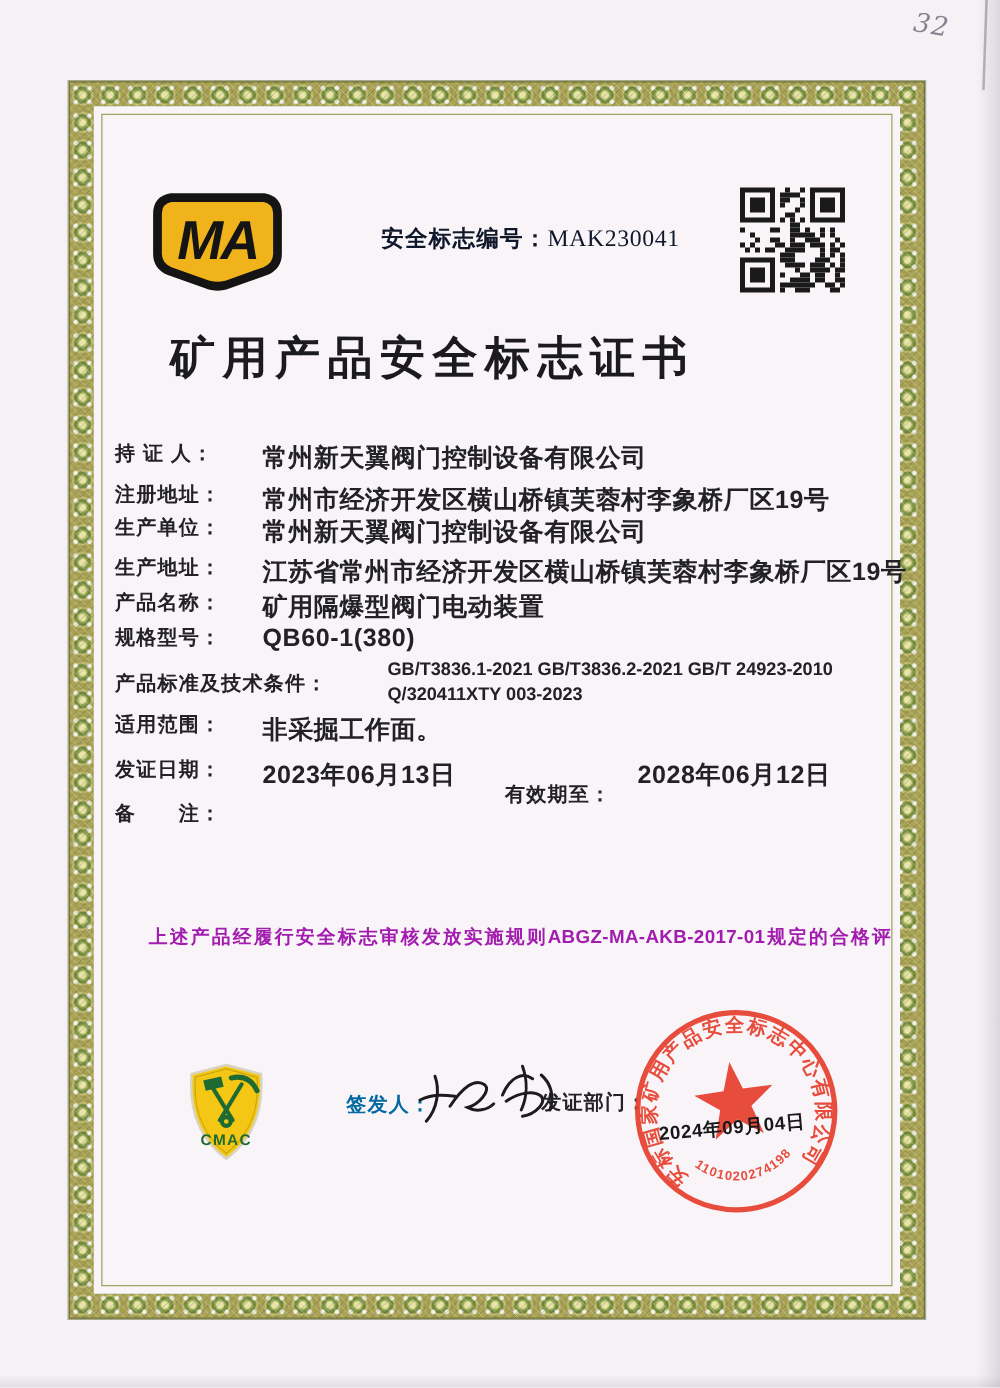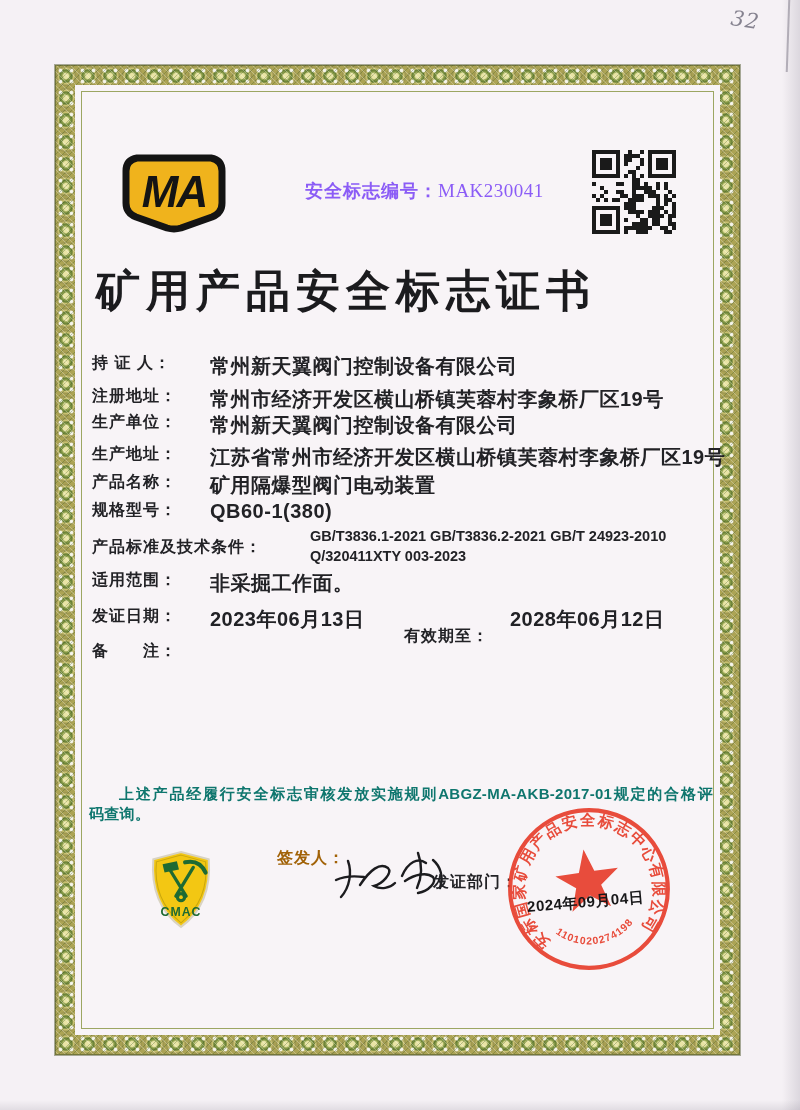--- a/index.html
+++ b/index.html
@@ -19,42 +19,42 @@
       repeating-linear-gradient(-45deg,rgba(55,85,30,.30) 0 1px,rgba(0,0,0,0) 1px 5px),
       radial-gradient(circle at 50% 50%,rgba(255,255,255,.85) 1.3px,rgba(255,255,255,0) 2.4px),
       radial-gradient(circle at 50% 50%,#e9e4a5 2.5px,#8da04b 4px,#677f36 6px,#cac272 7.5px,#9d9650 9.5px,#aca455 11px);
     background-size:7px 7px,7px 7px,11px 11px,22px 22px;
     box-shadow:inset 0 0 0 1px rgba(70,80,35,.55),0 0 0 1px rgba(70,80,35,.45);}
   .frame-inner{position:absolute;inset:20px;background:#f8f4f7;}
   .frame-line{position:absolute;inset:26px;border:1px solid rgba(140,152,72,.85);pointer-events:none;}
   
   .ma-logo{position:absolute;left:118px;top:147px;width:112px;height:86px;}
   
-  .cert-no{position:absolute;left:305px;top:179px;font-size:18px;color:#8b5cf6;}
+  .cert-no{position:absolute;left:305px;top:179px;font-size:18px;color:#0f172a;}
   .cert-no .lbl{font-weight:bold;letter-spacing:1px;}
   .cert-no .val{font-family:"Liberation Serif",serif;font-size:19px;letter-spacing:.5px;}
   
   .qr{position:absolute;left:592px;top:149px;width:84px;height:86px;}
   
-  .title{position:absolute;left:55px;top:262px;width:582px;text-align:center;font-family:"Liberation Serif",serif;font-weight:900;font-size:44px;letter-spacing:6px;color:#1b1b1e;}
+  .title{position:absolute;left:55px;top:262px;width:582px;text-align:center;font-family:"Liberation Serif",serif;font-weight:900;font-size:36px;letter-spacing:6px;color:#1b1b1e;}
   
   .row{position:absolute;color:#222226;white-space:nowrap;}
   .row .lbl{font-size:16px;font-weight:bold;letter-spacing:1px;}
   .row .val{font-size:20px;font-weight:bold;letter-spacing:.5px;}
   .lblpos{position:absolute;left:92px;}
   .valpos{position:absolute;left:210px;}
   .std-val{position:absolute;left:310px;font-size:14.5px;font-weight:bold;color:#222226;white-space:nowrap;letter-spacing:0;}
   
-  .para{position:absolute;left:89px;top:740px;width:624px;color:#0f766e;font-size:15px;font-weight:bold;line-height:19.8px;letter-spacing:.3px;margin-top:44px;}
+  .para{position:absolute;left:89px;top:740px;width:624px;color:#a21caf;font-size:15px;font-weight:bold;line-height:19.8px;letter-spacing:.3px;}
   .para .ln{text-align:justify;text-align-last:justify;}
   .para .ln.first{text-indent:2em;}
   .para .ln.last{text-align:left;text-align-last:left;}
   
   .cmac{position:absolute;left:147px;top:850px;width:68px;height:80px;}
-  .signer-label{position:absolute;left:277px;top:848px;font-size:16px;font-weight:bold;color:#a16207;letter-spacing:1px;}
+  .signer-label{position:absolute;left:277px;top:874px;font-size:16px;font-weight:bold;color:#0369a1;letter-spacing:1px;}
   .dept-label{position:absolute;left:433px;top:872px;font-size:16px;font-weight:bold;color:#222226;letter-spacing:1px;}
   .signature{position:absolute;left:328px;top:846px;width:130px;height:60px;}
   .stamp{position:absolute;left:506px;top:806px;width:166px;height:166px;transform:rotate(-8deg);opacity:.93;}
   .stamp-date{position:absolute;left:527px;top:893px;font-size:15px;font-weight:bold;color:#18181a;transform:rotate(-5deg);letter-spacing:.5px;white-space:nowrap;}
 </style>
 </head>
 <body>
 
 <div class="scan">
 
@@ -256,21 +256,20 @@
     <span class="lbl" style="position:absolute;left:404px;margin-top:20px;">有效期至：</span>
     <span class="val" style="position:absolute;left:510px;">2028年06月12日</span>
   </div>
   <div class="row" style="top:641px;">
     <span class="lbl lblpos">备　　注：</span>
     <span class="val valpos"></span>
   </div>
 
   <div class="para">
     <div class="ln first">上述产品经履行安全标志审核发放实施规则ABGZ-MA-AKB-2017-01规定的合格评</div>
-    <div class="ln last">码查询。</div>
   </div>
 
   <svg class="cmac" viewBox="0 0 66 78">
     <path d="M33,2 L60,9 C62,34 56,58 33,75 C10,58 4,34 6,9 Z" fill="#f3c713" stroke="#d9d3c2" stroke-width="2"></path>
     <path d="M33,5 L57,11.5 C59,33 53,55 33,71 C13,55 7,33 9,11.5 Z" fill="none" stroke="#caa70e" stroke-width="1"></path>
     <path d="M15,14 L29,11 L31,19 L17,22 Z" fill="#1e6a33"></path>
     <path d="M22,19 L38,45" stroke="#1e6a33" stroke-width="3.2" stroke-linecap="round"></path>
     <path d="M37,12 Q51,9 57,22" fill="none" stroke="#1e6a33" stroke-width="4" stroke-linecap="round"></path>
     <path d="M45,17 L28,45" stroke="#1e6a33" stroke-width="3.2" stroke-linecap="round"></path>
     <circle cx="33" cy="46" r="5" fill="#1e6a33"></circle>

